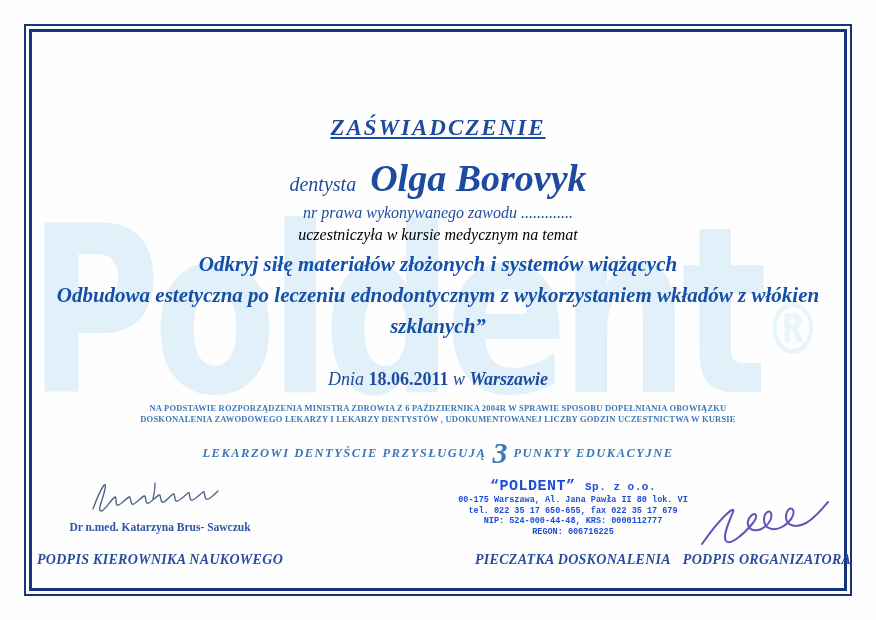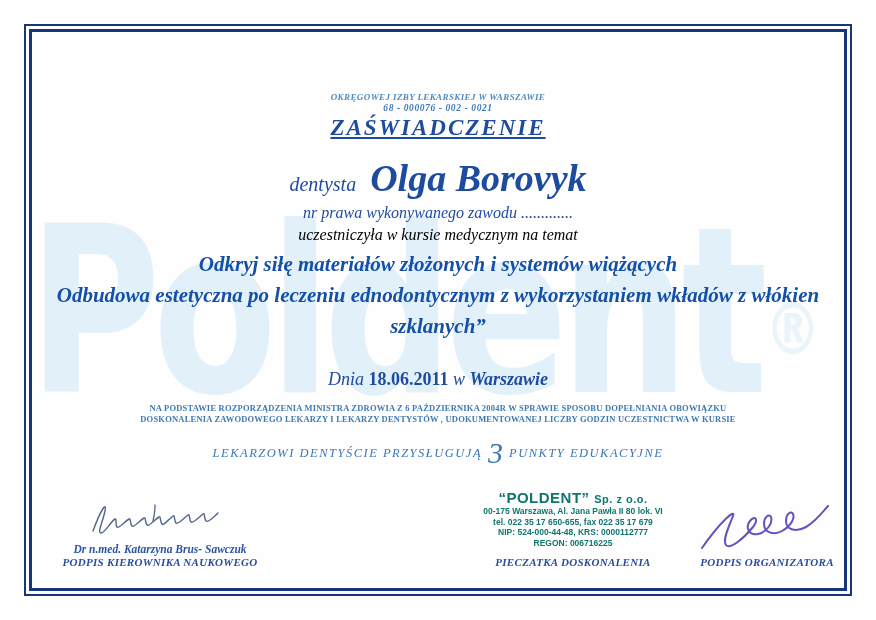--- a/index.html
+++ b/index.html
@@ -40,50 +40,48 @@
 
   .course{top:249px;font-size:21px;line-height:31px;font-style:italic;font-weight:bold;color:#1450a8;}
 
   .dateline{top:369px;font-size:18px;color:#1d4b9f;}
   .dateline .it{font-style:italic;font-weight:normal;}
   .dateline .bd{font-weight:bold;}
   .dateline .bi{font-weight:bold;font-style:italic;}
 
   .legal{top:403px;font-size:8.5px;line-height:11px;font-weight:bold;letter-spacing:.2px;color:#3e7ab4;}
 
-  .points{top:436px;font-size:12.5px;font-style:italic;font-weight:normal;letter-spacing:1.5px;color:#3a76b8;}
+  .points{top:436px;font-size:12.5px;font-style:italic;font-weight:bold;letter-spacing:1.5px;color:#3a76b8;}
   .points .big3{font-size:30px;letter-spacing:0;vertical-align:-6px;padding:0 6px;}
 
   .sig-group{position:absolute;top:466px;height:102px;display:flex;flex-direction:column;justify-content:flex-end;align-items:center;}
-  .sig-label{font-size:11px;font-style:italic;font-weight:bold;letter-spacing:.3px;color:#2a4b9e;white-space:nowrap;}
-  .sig-name{font-size:11.5px;font-style:italic;font-weight:bold;color:#2c55a5;white-space:nowrap;margin-bottom:1px;}
+  .sig-label{font-size:14px;font-style:italic;font-weight:bold;letter-spacing:.3px;color:#2a4b9e;white-space:nowrap;}
+  .sig-name{font-size:11.5px;font-weight:bold;color:#2c55a5;white-space:nowrap;margin-bottom:19px;}
   .g1{left:40px;width:240px;}
   .g2{left:272px;width:175px;}
   .g3{left:473px;width:200px;}
   .g4{left:682px;width:170px;text-align:center;}
   .ink{display:block;}
 
-  .stamp{font-family:Liberation Sans, sans-serif;color:#0f766e;text-align:center;margin-bottom:8px;}
+  .stamp{font-family:Liberation Mono, monospace;color:#1d4ed8;text-align:center;margin-bottom:15px;}
   .stamp-title{font-size:15px;font-weight:bold;letter-spacing:.5px;white-space:nowrap;}
   .stamp-title .suffix{font-size:11px;}
   .stamp-line{font-size:8.5px;line-height:10.5px;font-weight:bold;white-space:nowrap;}
 </style>
 </head>
 <body>
 
 <div class="page">
   <div class="watermark"><span>Poldent</span><span class="reg">®</span></div>
 
   <div class="frame-outer"></div>
   <div class="frame-inner"></div>
 
   <div class="content">
 
-    <div class="line registry2">OKRĘGOWEJ IZBY LEKARSKIEJ W WARSZAWIE</div>
-    <div class="line registry-num">68 - 000076 - 002 - 0021</div>
 
     <div class="line cert-title"><span>ZAŚWIADCZENIE</span></div>
 
     <div class="line name-row">
       <span class="profession">dentysta</span><span>Olga Borovyk</span>
     </div>
 
     <div class="line license">nr prawa wykonywanego zawodu .............</div>
     <div class="line participation">uczestniczyła w kursie medycznym na temat</div>
 

